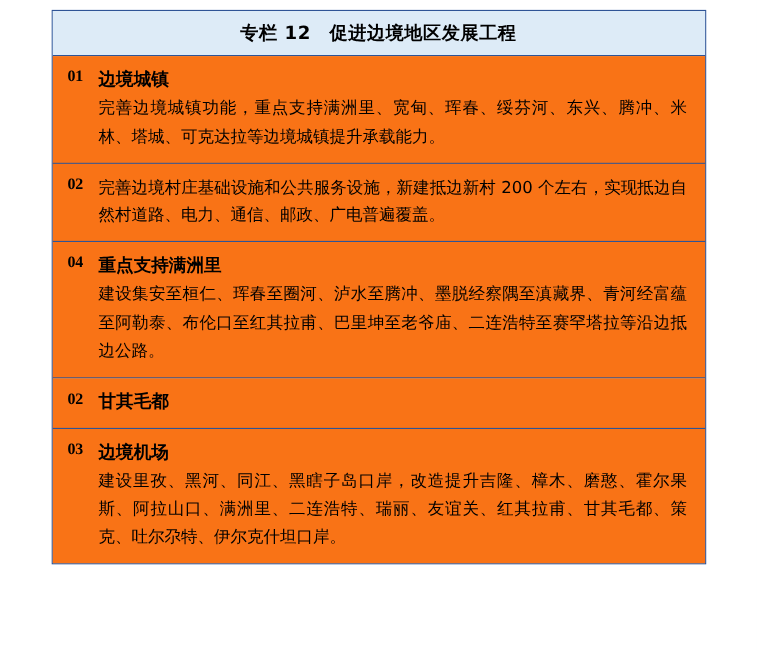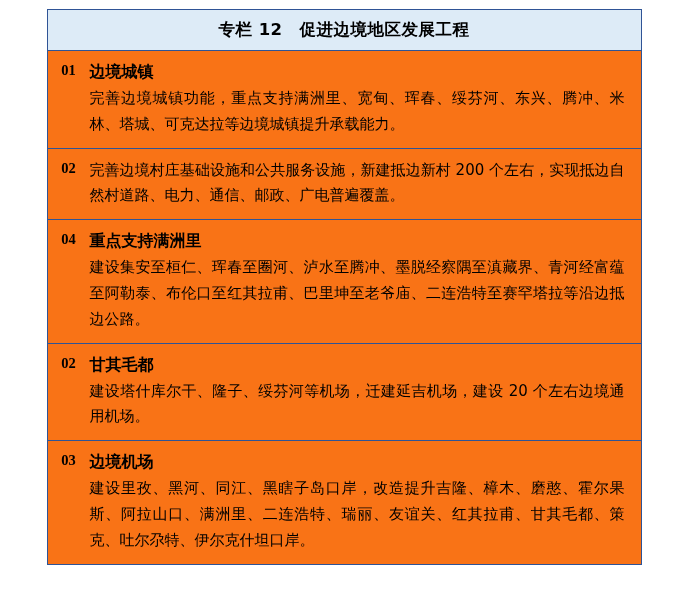--- a/index.html
+++ b/index.html
@@ -92,21 +92,20 @@
     <div class="content">
       <div class="heading">重点支持满洲里</div>
       <div class="body-text">建设集安至桓仁、珲春至圈河、泸水至腾冲、墨脱经察隅至滇藏界、青河经富蕴至阿勒泰、布伦口至红其拉甫、巴里坤至老爷庙、二连浩特至赛罕塔拉等沿边抵边公路。</div>
     </div>
   </div>
 
   <div class="entry">
     <div class="num">02</div>
     <div class="content">
       <div class="heading">甘其毛都</div>
-      <div class="body-text">建设塔什库尔干、隆子、绥芬河等机场，迁建延吉机场，建设 20 个左右边境通用机场。</div>
     </div>
   </div>
 
   <div class="entry">
     <div class="num">03</div>
     <div class="content">
       <div class="heading">边境机场</div>
       <div class="body-text">建设里孜、黑河、同江、黑瞎子岛口岸，改造提升吉隆、樟木、磨憨、霍尔果斯、阿拉山口、满洲里、二连浩特、瑞丽、友谊关、红其拉甫、甘其毛都、策克、吐尔尕特、伊尔克什坦口岸。</div>
     </div>
   </div>

